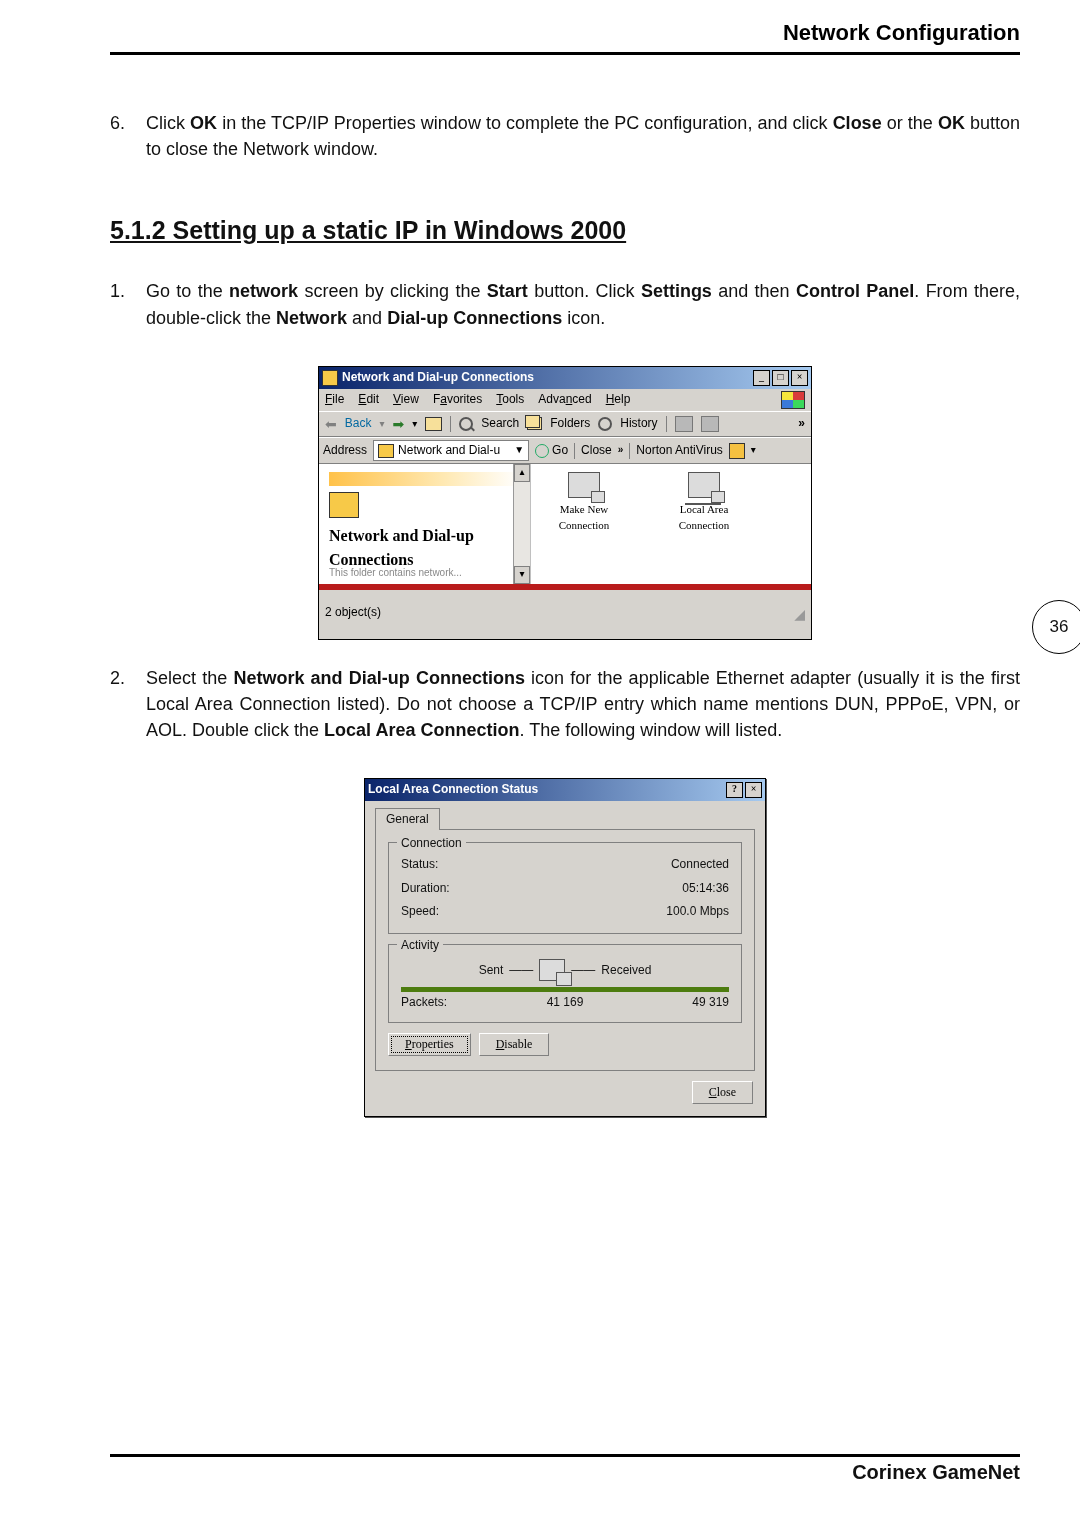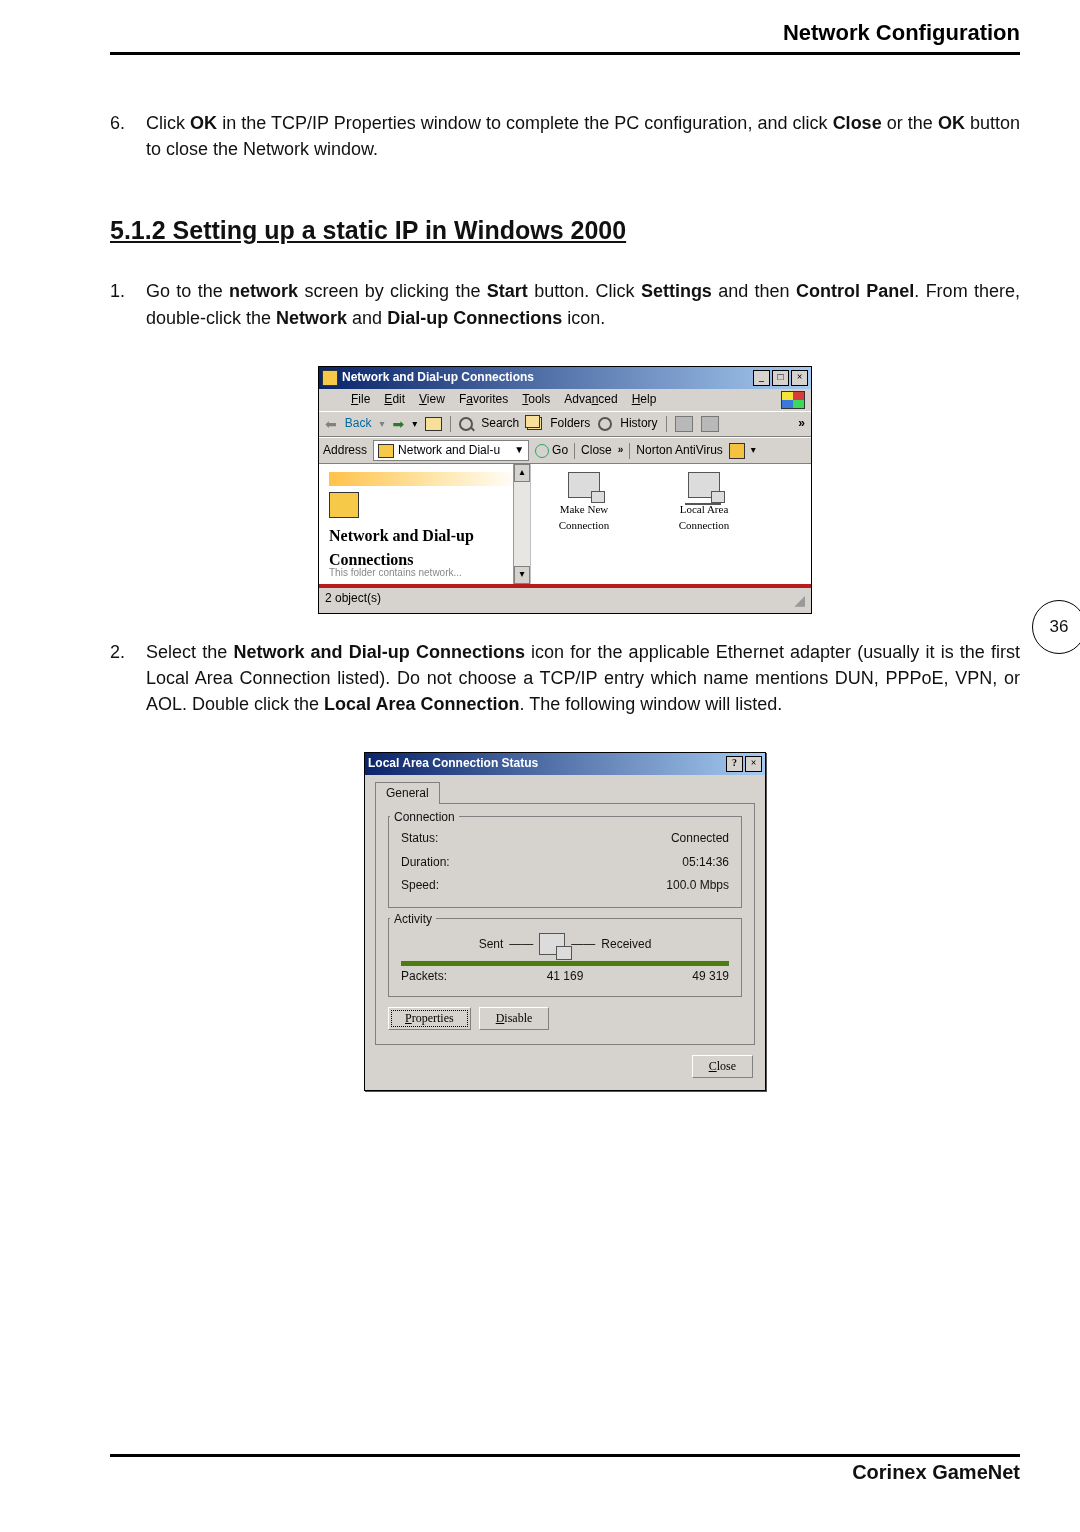--- a/index.html
+++ b/index.html
@@ -92,21 +92,20 @@
     font-size:10px; line-height:12px;
     text-align:center; font-family: Tahoma;
     font-weight:bold; color:#000;
   }
   .menubar {
     background:#d6d3ce;
     padding:2px 6px;
     display:flex;
     gap:14px;
     align-items:center;
-    margin-left:26px;
   }
   .menubar .menu-item { }
   .menubar .underline { text-decoration: underline; }
   .menubar .flag {
     margin-left:auto;
     width:22px; height:16px;
     background: conic-gradient(#d83b3b 0 25%, #3bd85b 0 50%, #3b79d8 0 75%, #f5e53b 0 100%);
     border:1px solid #333;
   }
   .toolbar1 {
@@ -196,22 +195,22 @@
   }
   .conn-icon .ic::after {
     content:""; position:absolute; right:-6px; bottom:-6px;
     width:12px; height:10px; background:#dcdcdc; border:1px solid #555;
   }
   .conn-icon.local .ic::before {
     content:""; position:absolute; left:-4px; bottom:-8px;
     width:36px; height:2px; background:#555;
   }
   .statusbar {
-    border-top:4px solid #b91c1c; background:#d6d3ce;
-    padding:2px 6px; display:flex;
+    border-top:6px solid #b91c1c; background:#d6d3ce;
+    padding:14px 6px; display:flex;
   }
   .statusbar .grip {
     margin-left:auto; color:#999; font-size:14px;
   }
 
   
   .win2 {
     width: 400px;
     font-family: Tahoma, sans-serif;
     font-size: 12px;
@@ -237,21 +236,21 @@
     background:#d6d3ce;
     padding: 12px 12px 14px 12px;
   }
   .group {
     border:1px solid #808080;
     padding: 10px 12px;
     margin-bottom:10px;
     position:relative;
   }
   .group .legend {
-    position:absolute; top:-8px; left:1px;
+    position:absolute; top:-8px; left:8px;
     background:#d6d3ce; padding:0 4px;
   }
   .row {
     display:flex; justify-content:space-between;
     padding:3px 0;
   }
   .activity-top {
     display:flex; justify-content:space-between; align-items:center;
     padding: 4px 0 6px 0;
   }

